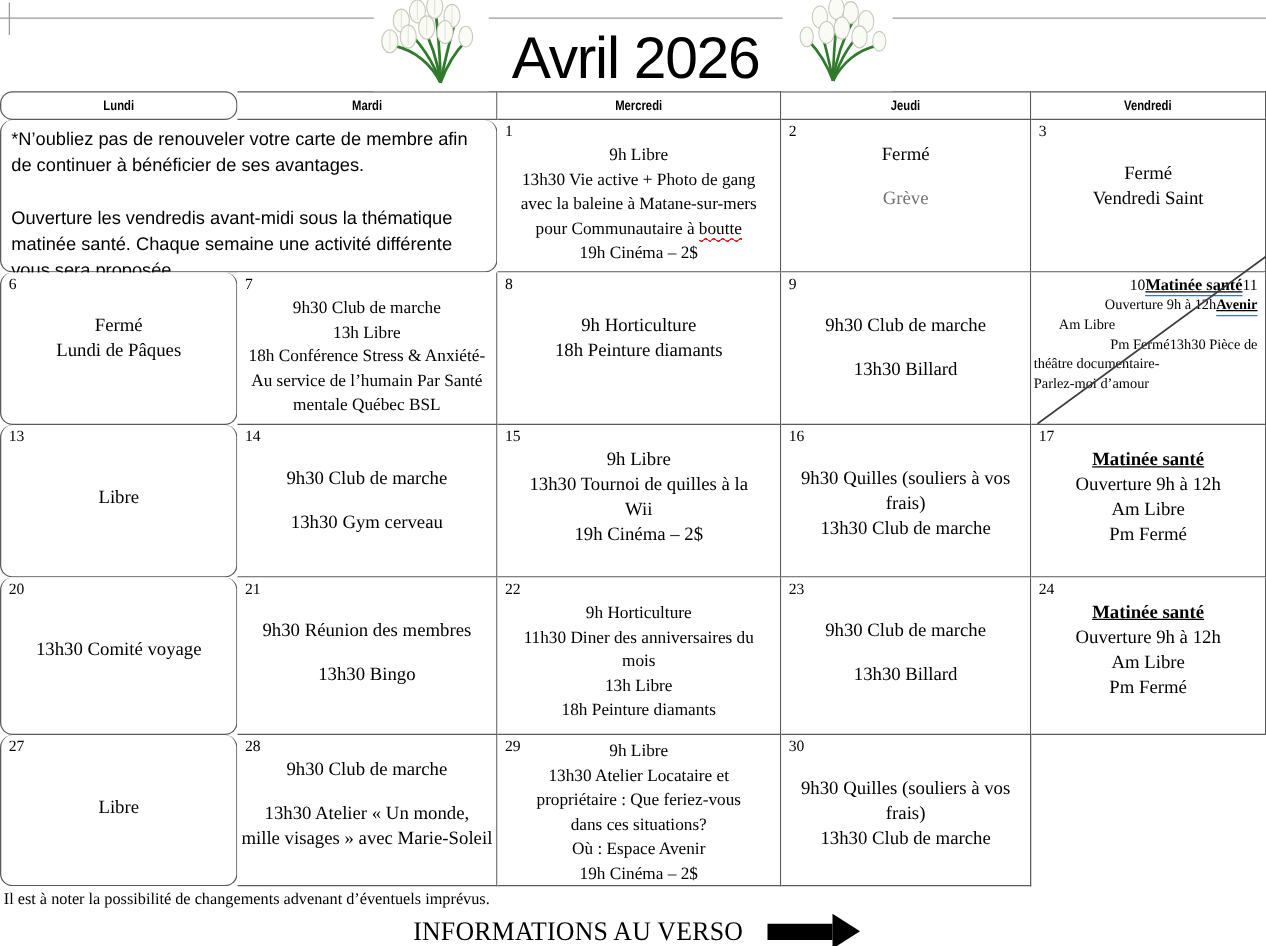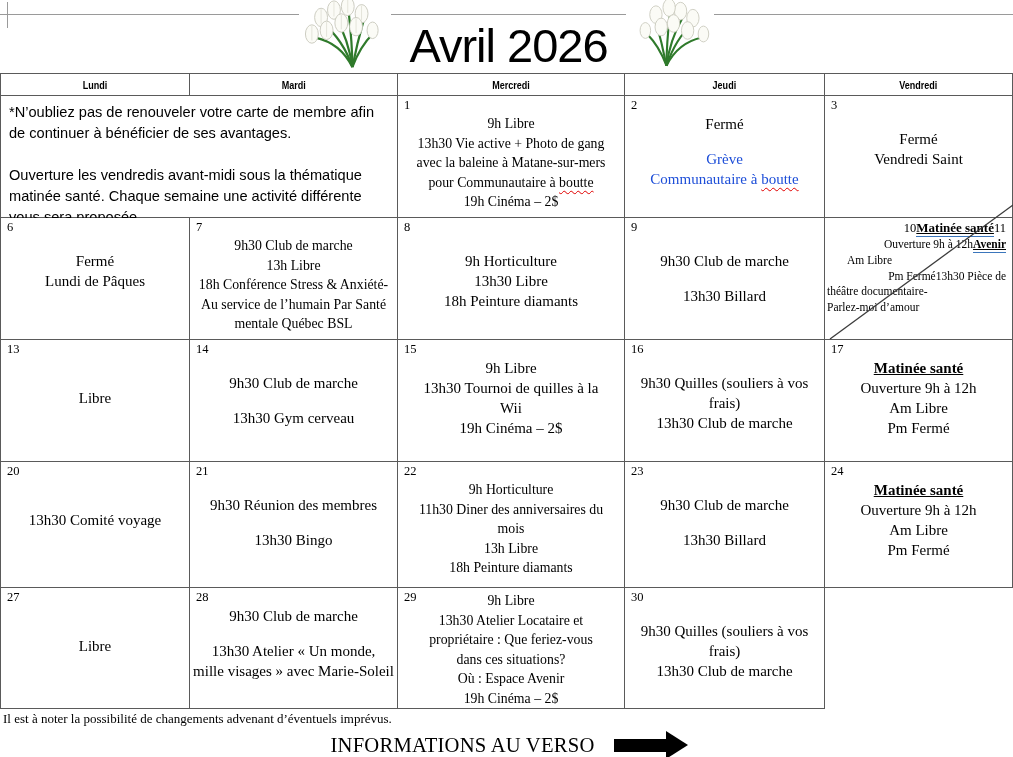--- a/index.html
+++ b/index.html
@@ -19,33 +19,33 @@
     font-family:"Liberation Sans", sans-serif; font-size:47px; font-weight:500;
     letter-spacing:-1px; line-height:1; position:relative; z-index:1; padding-top:4px;
   }
   
   .cal {
     display:grid; width:1013px;
     grid-template-columns:190px 208px 227px 200px 188px;
     grid-template-rows:23px 122px 122px 122px 126px 121px;
   }
   .hcell, .cell { border-right:1px solid #5a5a5a; border-bottom:1px solid #5a5a5a; background:#fff; }
-  .col1 { border-left:1px solid #5a5a5a; }
+  .col1 { border-left:1px solid #5a5a5a;border-radius:10px; }
   .hcell {
     border-top:1px solid #5a5a5a;
     display:flex; align-items:center; justify-content:center;
     font-family:"Liberation Sans", sans-serif; font-weight:bold; font-size:11px;
   }
   .hcell span { display:inline-block; transform:scaleX(0.82); }
   .cell { position:relative; padding:1px 2px; overflow:visible; }
   .daynum { font-size:12.5px; line-height:17px; padding-left:4px; }
   .cell-content { text-align:center; font-size:15px; line-height:20px; }
   .cell-content.sm { font-size:13.8px; line-height:19.5px; }
   .line { min-height:1em; }
-  .red { color:#1d4ed8; }
+  .red { color:#737373; }
   .wavy { text-decoration:underline; text-decoration-style:wavy; text-decoration-color:#e00000; text-decoration-thickness:1px; text-underline-offset:3px; }
   .bu { font-weight:bold; text-decoration:underline; }
   .bub { font-weight:bold; text-decoration:underline; border-bottom:1.5px solid #3b76bc; }
   
   .note {
     grid-column:span 2; font-family:"Liberation Sans", sans-serif;
     font-size:14.6px; line-height:21px; text-align:left; padding:6px 8px 0 8px;
   }
   .note p + p { margin-top:21px; }
   
@@ -170,21 +170,20 @@
           <div class="line"><span>pour Communautaire à </span><span class="wavy">boutte</span></div>
           <div class="line">19h Cinéma – 2$</div>
         </div>
       </div>
       <div class="cell">
         <div class="daynum">2</div>
         <div class="cell-content">
           <div class="line">Fermé</div>
           <div class="line"></div>
           <div class="line red">Grève</div>
-          <div class="line"><span class="red">Communautaire à </span><span class="red wavy">boutte</span></div>
         </div>
       </div>
       <div class="cell">
         <div class="daynum">3</div>
         <div class="cell-content">
           <div class="line"></div>
           <div class="line">Fermé</div>
           <div class="line">Vendredi Saint</div>
         </div>
       </div>
@@ -204,21 +203,20 @@
           <div class="line">18h Conférence Stress &amp; Anxiété-</div>
           <div class="line">Au service de l’humain Par Santé</div>
           <div class="line">mentale Québec BSL</div>
         </div>
       </div>
       <div class="cell">
         <div class="daynum">8</div>
         <div class="cell-content">
           <div class="line"></div>
           <div class="line">9h Horticulture</div>
-          <div class="line">13h30 Libre</div>
           <div class="line">18h Peinture diamants</div>
         </div>
       </div>
       <div class="cell">
         <div class="daynum">9</div>
         <div class="cell-content">
           <div class="line"></div>
           <div class="line">9h30 Club de marche</div>
           <div class="line"></div>
           <div class="line">13h30 Billard</div>

